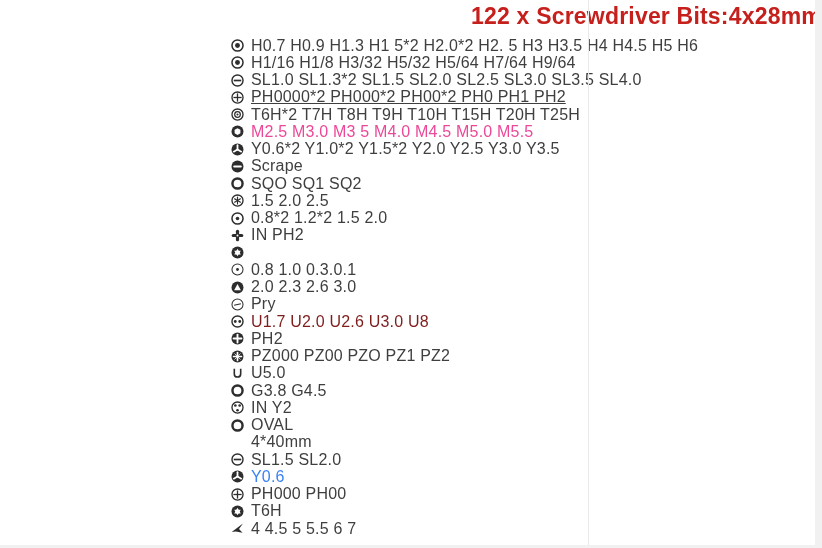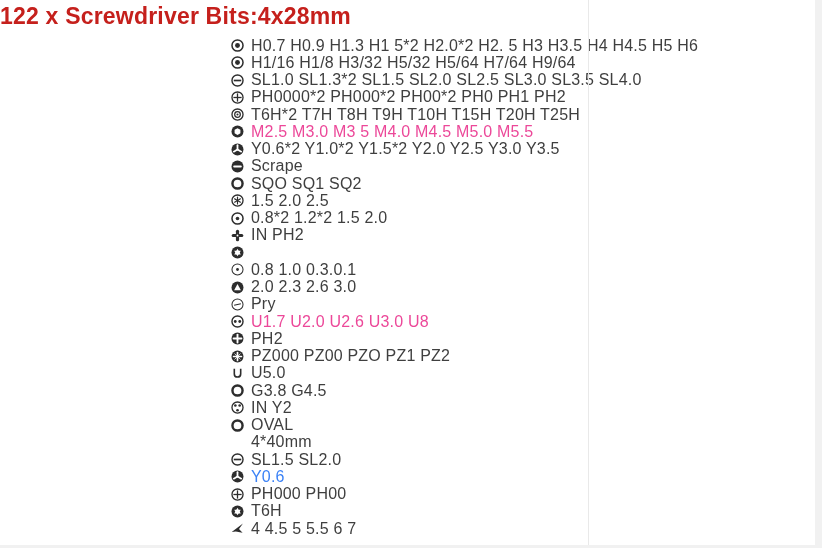--- a/index.html
+++ b/index.html
@@ -10,21 +10,21 @@
     position:relative;overflow:hidden;
   }
   .page{position:absolute;inset:0;width:822px;height:548px;background:#ffffff;}
   
   .hairline-v{position:absolute;left:588px;top:0;width:1px;height:548px;background:#e9e9e9;}
   .edge-right{position:absolute;right:0;top:0;width:7px;height:548px;background:#f1f1f1;}
   .edge-bottom{position:absolute;left:0;bottom:0;width:822px;height:3px;background:#f1f1f1;}
 
   .title{
     position:absolute;left:0;top:0;width:822px;
-    text-align:left;
+    text-align:right;
     margin:0;padding-top:3px;
     font-size:23px;font-weight:bold;letter-spacing:.2px;
   }
   .list{
     position:absolute;left:230px;top:37px;width:360px;
   }
   .row{
     display:flex;align-items:center;
     height:17.25px;
     font-size:16px;color:#3f3f3f;
@@ -72,21 +72,21 @@
         <span class="tx" style="color: rgb(63, 63, 63);">SL1.0 SL1.3*2 SL1.5 SL2.0 SL2.5 SL3.0 SL3.5 SL4.0</span>
       </div>
       <div class="row">
         <span class="ic">
           <svg viewBox="0 0 16 16" xmlns="http://www.w3.org/2000/svg">
             <circle cx="8" cy="8" r="5.9" fill="none" stroke="#2d2d2d" stroke-width="1.4"></circle>
             <line x1="3.6" y1="8" x2="12.4" y2="8" stroke="#2d2d2d" stroke-width="1.4"></line>
             <line x1="8" y1="3.6" x2="8" y2="12.4" stroke="#2d2d2d" stroke-width="1.4"></line>
           </svg>
         </span>
-        <span class="tx" style="color: rgb(63, 63, 63);">PH0000*2 PH000*2 PH00*2 PH0 PH1 PH2</span>
+        <span class="tx" style="color: rgb(63, 63, 63); text-decoration: underline;">PH0000*2 PH000*2 PH00*2 PH0 PH1 PH2</span>
       </div>
       <div class="row">
         <span class="ic">
           <svg viewBox="0 0 16 16" xmlns="http://www.w3.org/2000/svg">
             <circle cx="8" cy="8" r="5.9" fill="none" stroke="#2d2d2d" stroke-width="1.4"></circle>
             <circle cx="8" cy="8" r="3" fill="none" stroke="#2d2d2d" stroke-width="1.3"></circle>
             <circle cx="8" cy="8" r="1.1" fill="#2d2d2d"></circle>
           </svg>
         </span>
         <span class="tx" style="color: rgb(63, 63, 63);">T6H*2 T7H T8H T9H T10H T15H T20H T25H</span>
@@ -199,21 +199,21 @@
         <span class="tx" style="color: rgb(63, 63, 63);">Pry</span>
       </div>
       <div class="row">
         <span class="ic">
           <svg viewBox="0 0 16 16" xmlns="http://www.w3.org/2000/svg">
             <circle cx="8" cy="8" r="5.9" fill="none" stroke="#2d2d2d" stroke-width="1.5"></circle>
             <circle cx="5.6" cy="8" r="1.5" fill="#2d2d2d"></circle>
             <circle cx="10.4" cy="8" r="1.5" fill="#2d2d2d"></circle>
           </svg>
         </span>
-        <span class="tx" style="color: #ec4899;">U1.7 U2.0 U2.6 U3.0 U8</span>
+        <span class="tx" style="color: #7f1d1d;">U1.7 U2.0 U2.6 U3.0 U8</span>
       </div>
       <div class="row">
         <span class="ic">
           <svg viewBox="0 0 16 16" xmlns="http://www.w3.org/2000/svg">
             <circle cx="8" cy="8" r="6.4" fill="#2d2d2d"></circle>
             <g stroke="#fff" stroke-width="2" stroke-linecap="round">
               <line x1="8" y1="3.8" x2="8" y2="12.2"></line>
               <line x1="3.8" y1="8" x2="12.2" y2="8"></line>
             </g>
           </svg>

